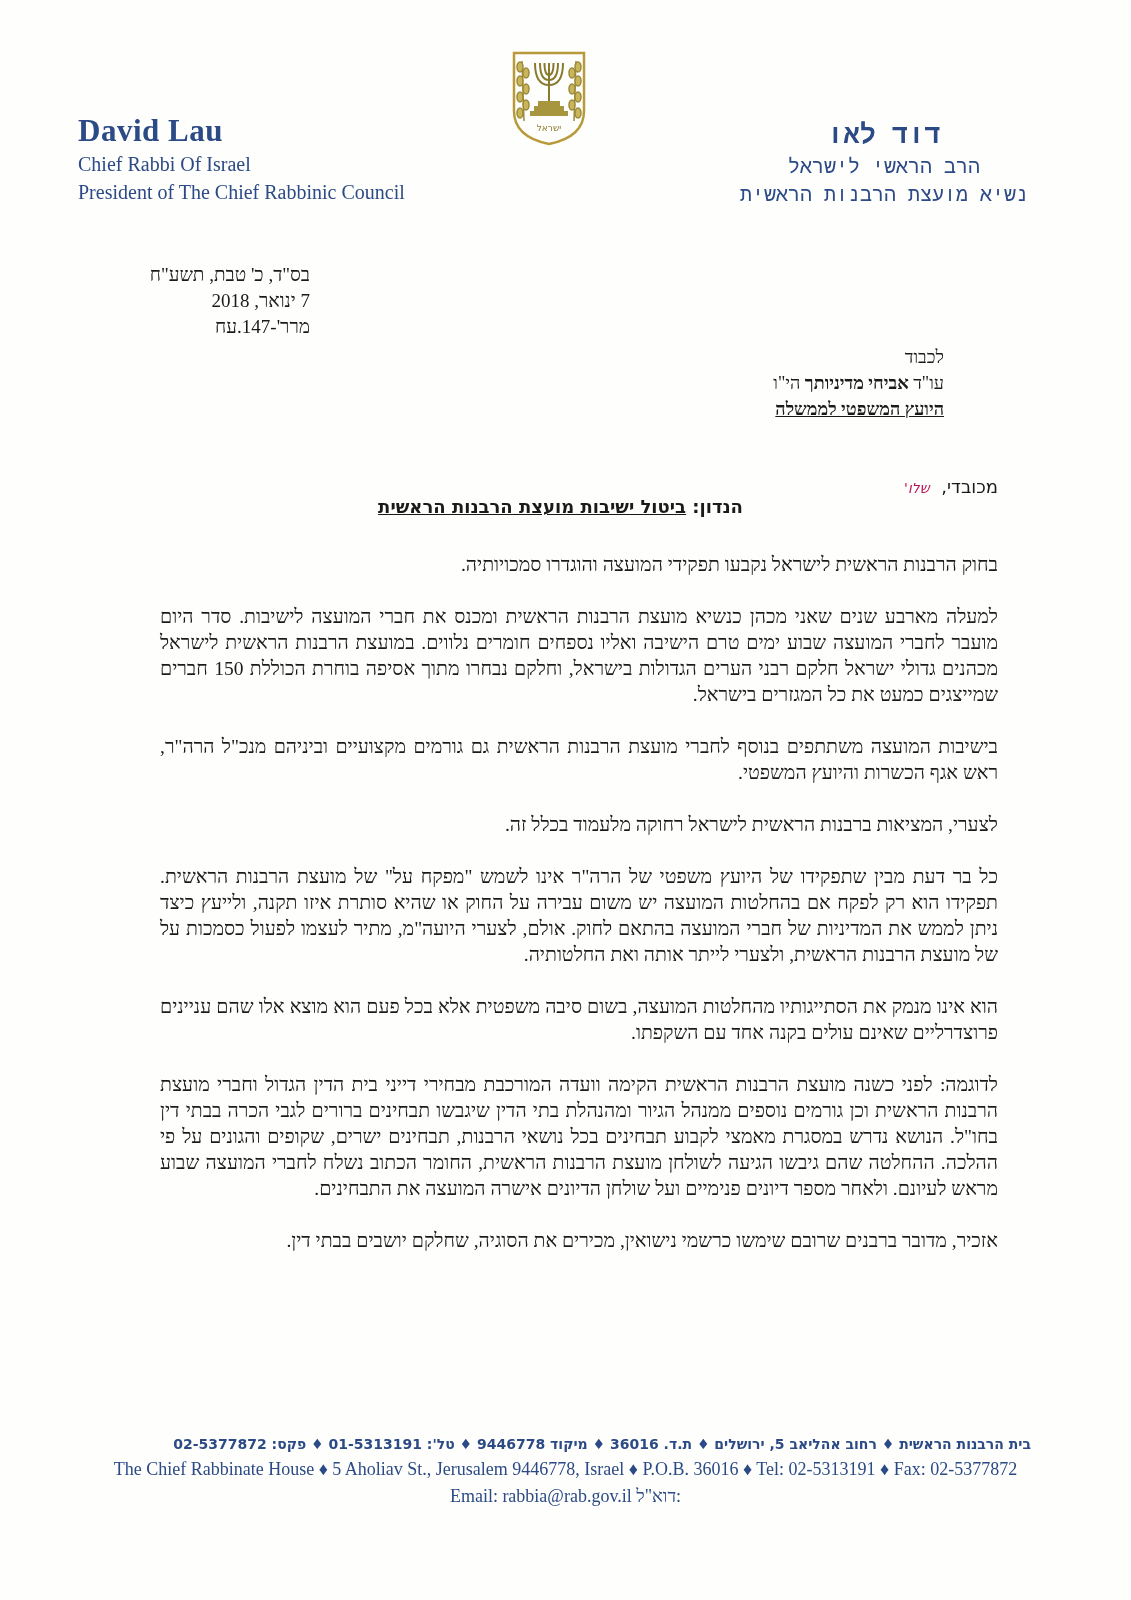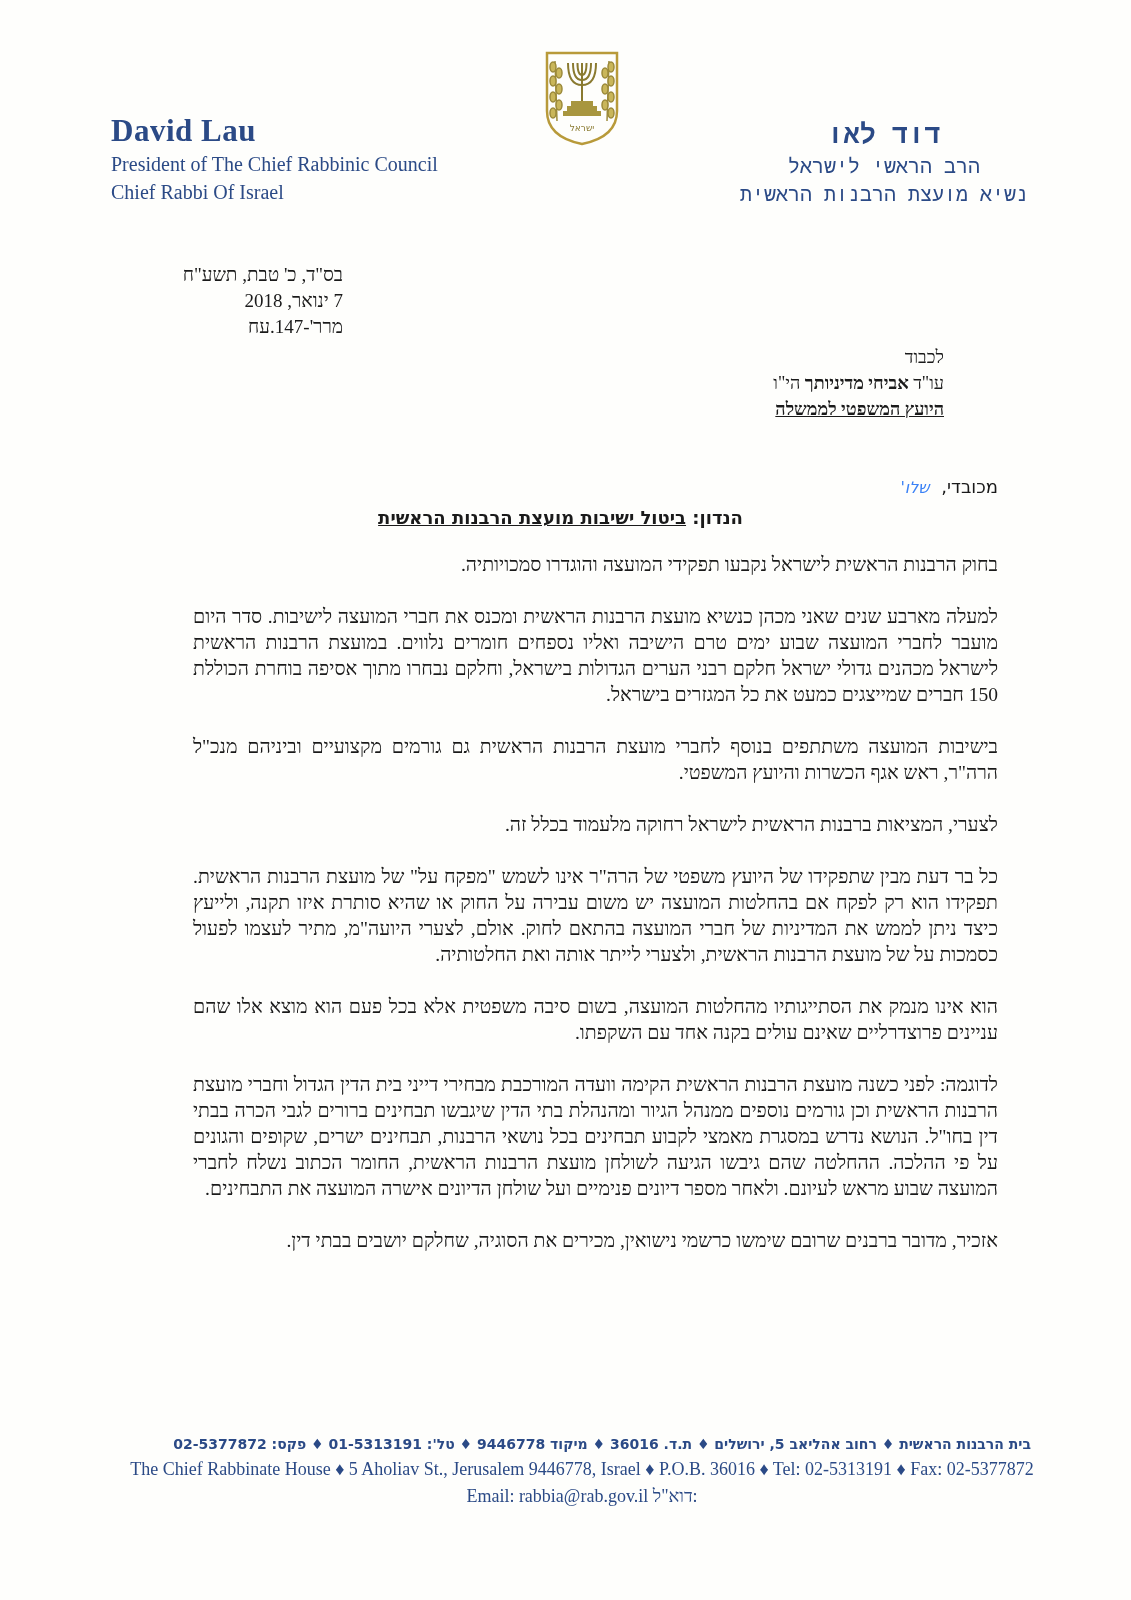--- a/index.html
+++ b/index.html
@@ -5,21 +5,21 @@
     html, body { margin: 0; padding: 0; }
     body {
       width: 1131px;
       height: 1600px;
       background: #fefefc;
       position: relative;
       overflow: hidden;
       font-family: "Liberation Serif", "DejaVu Serif", serif;
       color: #1a1a1a;
     }
-    .abs { position: absolute; margin-left: 33px; }
+    .abs { position: absolute; }
 
     
     .lh-en { left: 78px; top: 112px; color: #2b4a86; }
     .lh-en .name { font-size: 31px; font-weight: bold; letter-spacing: 0.5px; line-height: 38px; }
     .lh-en .line { font-size: 20px; line-height: 28px; }
 
     .lh-he { right: 103px; top: 118px; color: #2b4a86; direction: rtl; text-align: center;
              font-family: Liberation Mono, monospace; }
     .lh-he .name { font-size: 27px; font-weight: bold; line-height: 36px; }
     .lh-he .line { font-size: 20px; line-height: 28px; }
@@ -32,44 +32,44 @@
 
     
     .recipient { right: 187px; top: 344px; direction: rtl; text-align: right;
                  font-family: Liberation Serif, serif; font-size: 18px; line-height: 26px; }
     .recipient .bold { font-weight: bold; }
     .recipient .ul { font-weight: bold; text-decoration: underline; }
 
     
     .salutation { right: 133px; top: 476px; direction: rtl; text-align: right;
                   font-family: "DejaVu Sans", "Liberation Sans", sans-serif; font-size: 18px; }
-    .salutation .handwritten { color: #3b82f6; font-style: italic; font-size: 16px; margin-right: 6px; text-align: center; }
-    .subject { right: 388px; top: 507px; direction: rtl; text-align: center;
+    .salutation .handwritten { color: #be185d; font-style: italic; font-size: 14px; margin-right: 6px; text-align: center; }
+    .subject { right: 388px; top: 496px; direction: rtl; text-align: center;
                font-family: "DejaVu Sans", "Liberation Sans", sans-serif; font-size: 18px; font-weight: bold; }
     .subject .topic { text-decoration: underline; }
 
     
     .body-text { left: 160px; right: 133px; top: 552px; direction: rtl; text-align: justify;
                  font-family: "Liberation Serif", "DejaVu Serif", serif; font-size: 19.5px; line-height: 26px; }
     .body-text p { margin: 0 0 26px 0; }
 
     
     .footer { left: 0; right: 0; top: 1433px; text-align: center; color: #2b4a86; }
     .footer .he { direction: rtl; font-family: "DejaVu Sans", "Liberation Sans", sans-serif; font-size: 14px; font-weight: bold;
                   padding-right: 100px; text-align: right; padding-left: 90px; line-height: 22px; }
     .footer .en { font-family: Liberation Serif, serif; font-size: 18px; line-height: 28px; }
     .footer .email { font-family: "Liberation Serif", serif; font-size: 18px; line-height: 26px; }
   </style>
 </head>
 <body>
 
 <div class="abs lh-en">
   <div class="name">David Lau</div>
+  <div class="line">Chief Rabbi Of Israel</div>
   <div class="line">President of The Chief Rabbinic Council</div>
-  <div class="line">Chief Rabbi Of Israel</div>
 </div>
 
 <div class="abs emblem">
   <svg width="78" height="98" viewBox="0 0 78 98">
     <path d="M4 4 H74 V62 Q74 88 39 95 Q4 88 4 62 Z" fill="none" stroke="#b89a3a" stroke-width="2.5"></path>
 
     <g stroke="#9c8a3a" stroke-width="1.5" fill="#c9b65a">
       <line x1="12" y1="12" x2="14" y2="72"></line>
       <line x1="66" y1="12" x2="64" y2="72"></line>
       <ellipse cx="10" cy="18" rx="3" ry="5"></ellipse>

